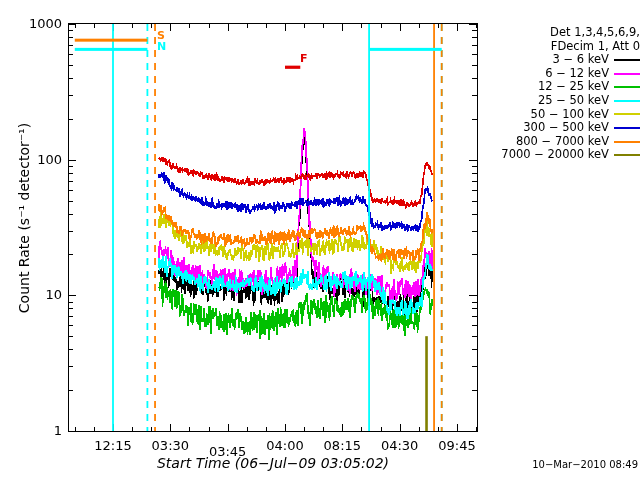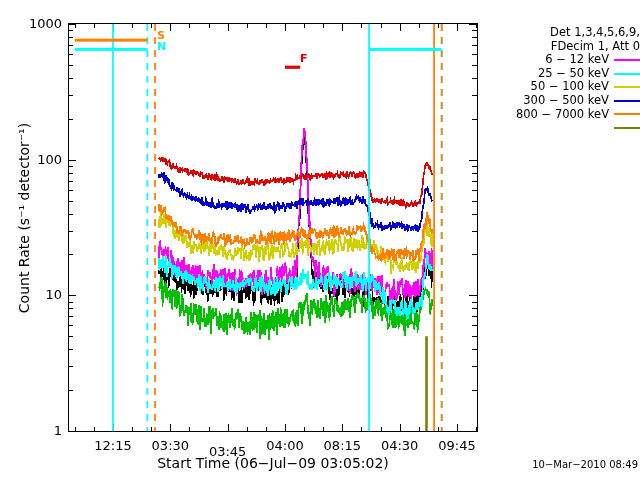--- a/index.html
+++ b/index.html
@@ -12,21 +12,21 @@
 
   #title{left:0;top:3px;width:520px;text-align:center;font-size:15px;letter-spacing:0.3px;}
 
   
   #frame{position:absolute;left:68px;top:23px;width:410px;height:409px;
          border:1px solid #000;box-sizing:border-box;}
   #plotclip{position:absolute;left:69px;top:24px;width:408px;height:407px;overflow:hidden;}
 
   #ylabel{position:absolute;left:-176px;top:210px;width:400px;text-align:center;
           font-size:14px;transform:rotate(-90deg);transform-origin:center center;}
-  #xlabel{position:absolute;left:68px;top:455px;width:410px;text-align:center;font-size:14px;}
+  #xlabel{position:absolute;left:68px;top:455px;width:410px;text-align:center;font-size:14px;font-style:italic;}
 
   
   #legend{position:absolute;left:484px;top:26px;width:156px;font-size:11.5px;line-height:13.6px;color:#000;}
   .legrow{position:relative;height:13.6px;display:flex;align-items:center;justify-content:flex-end;}
   .legtxt{white-space:pre;text-align:right;}
   .legline{display:inline-block;width:26px;height:2px;margin-left:5px;}
   .leghdr{text-align:right;white-space:pre;}
 
   #stamp{position:absolute;left:480px;top:459px;width:158px;text-align:right;font-size:10px;color:#000;}
 
@@ -191,39 +191,48 @@
 
   <div class="txt flaglab" id="flagS" style="left: 157px; top: 29px; color: rgb(255, 128, 0);">S</div>
   <div class="txt flaglab" id="flagN" style="left: 157px; top: 40px; color: rgb(0, 255, 255);">N</div>
   <div class="txt flaglab" id="flagF" style="left:300px;top:52px;color:#e00000;">F</div>
 
   <div id="legend">
     <div class="leghdr">Det 1,3,4,5,6,9,</div>
     <div class="leghdr">FDecim 1, Att 0</div>
     <div id="legrows">
         <div class="legrow">
+          <span class="legtxt">3 − 6 keV</span>
+          <span class="legline" style="background: rgb(0, 0, 0); height: 2px;"></span>
+        </div>
+        <div class="legrow">
           <span class="legtxt">6 − 12 keV</span>
           <span class="legline" style="background: rgb(255, 0, 255);"></span>
         </div>
         <div class="legrow">
+          <span class="legtxt">12 − 25 keV</span>
+          <span class="legline" style="background: rgb(0, 192, 0);"></span>
+        </div>
+        <div class="legrow">
           <span class="legtxt">25 − 50 keV</span>
           <span class="legline" style="background: rgb(0, 255, 255);"></span>
         </div>
         <div class="legrow">
           <span class="legtxt">50 − 100 keV</span>
           <span class="legline" style="background: rgb(208, 208, 0);"></span>
         </div>
         <div class="legrow">
           <span class="legtxt">300 − 500 keV</span>
           <span class="legline" style="background: rgb(0, 0, 208);"></span>
         </div>
         <div class="legrow">
           <span class="legtxt">800 − 7000 keV</span>
           <span class="legline" style="background: rgb(255, 128, 0);"></span>
         </div>
         <div class="legrow">
+          <span class="legtxt">7000 − 20000 keV</span>
           <span class="legline" style="background: rgb(128, 128, 0);"></span>
         </div>
       </div>
   </div>
 
   <div class="txt" id="stamp">10−Mar−2010 08:49</div>
 </div>
 
 </body></html>

